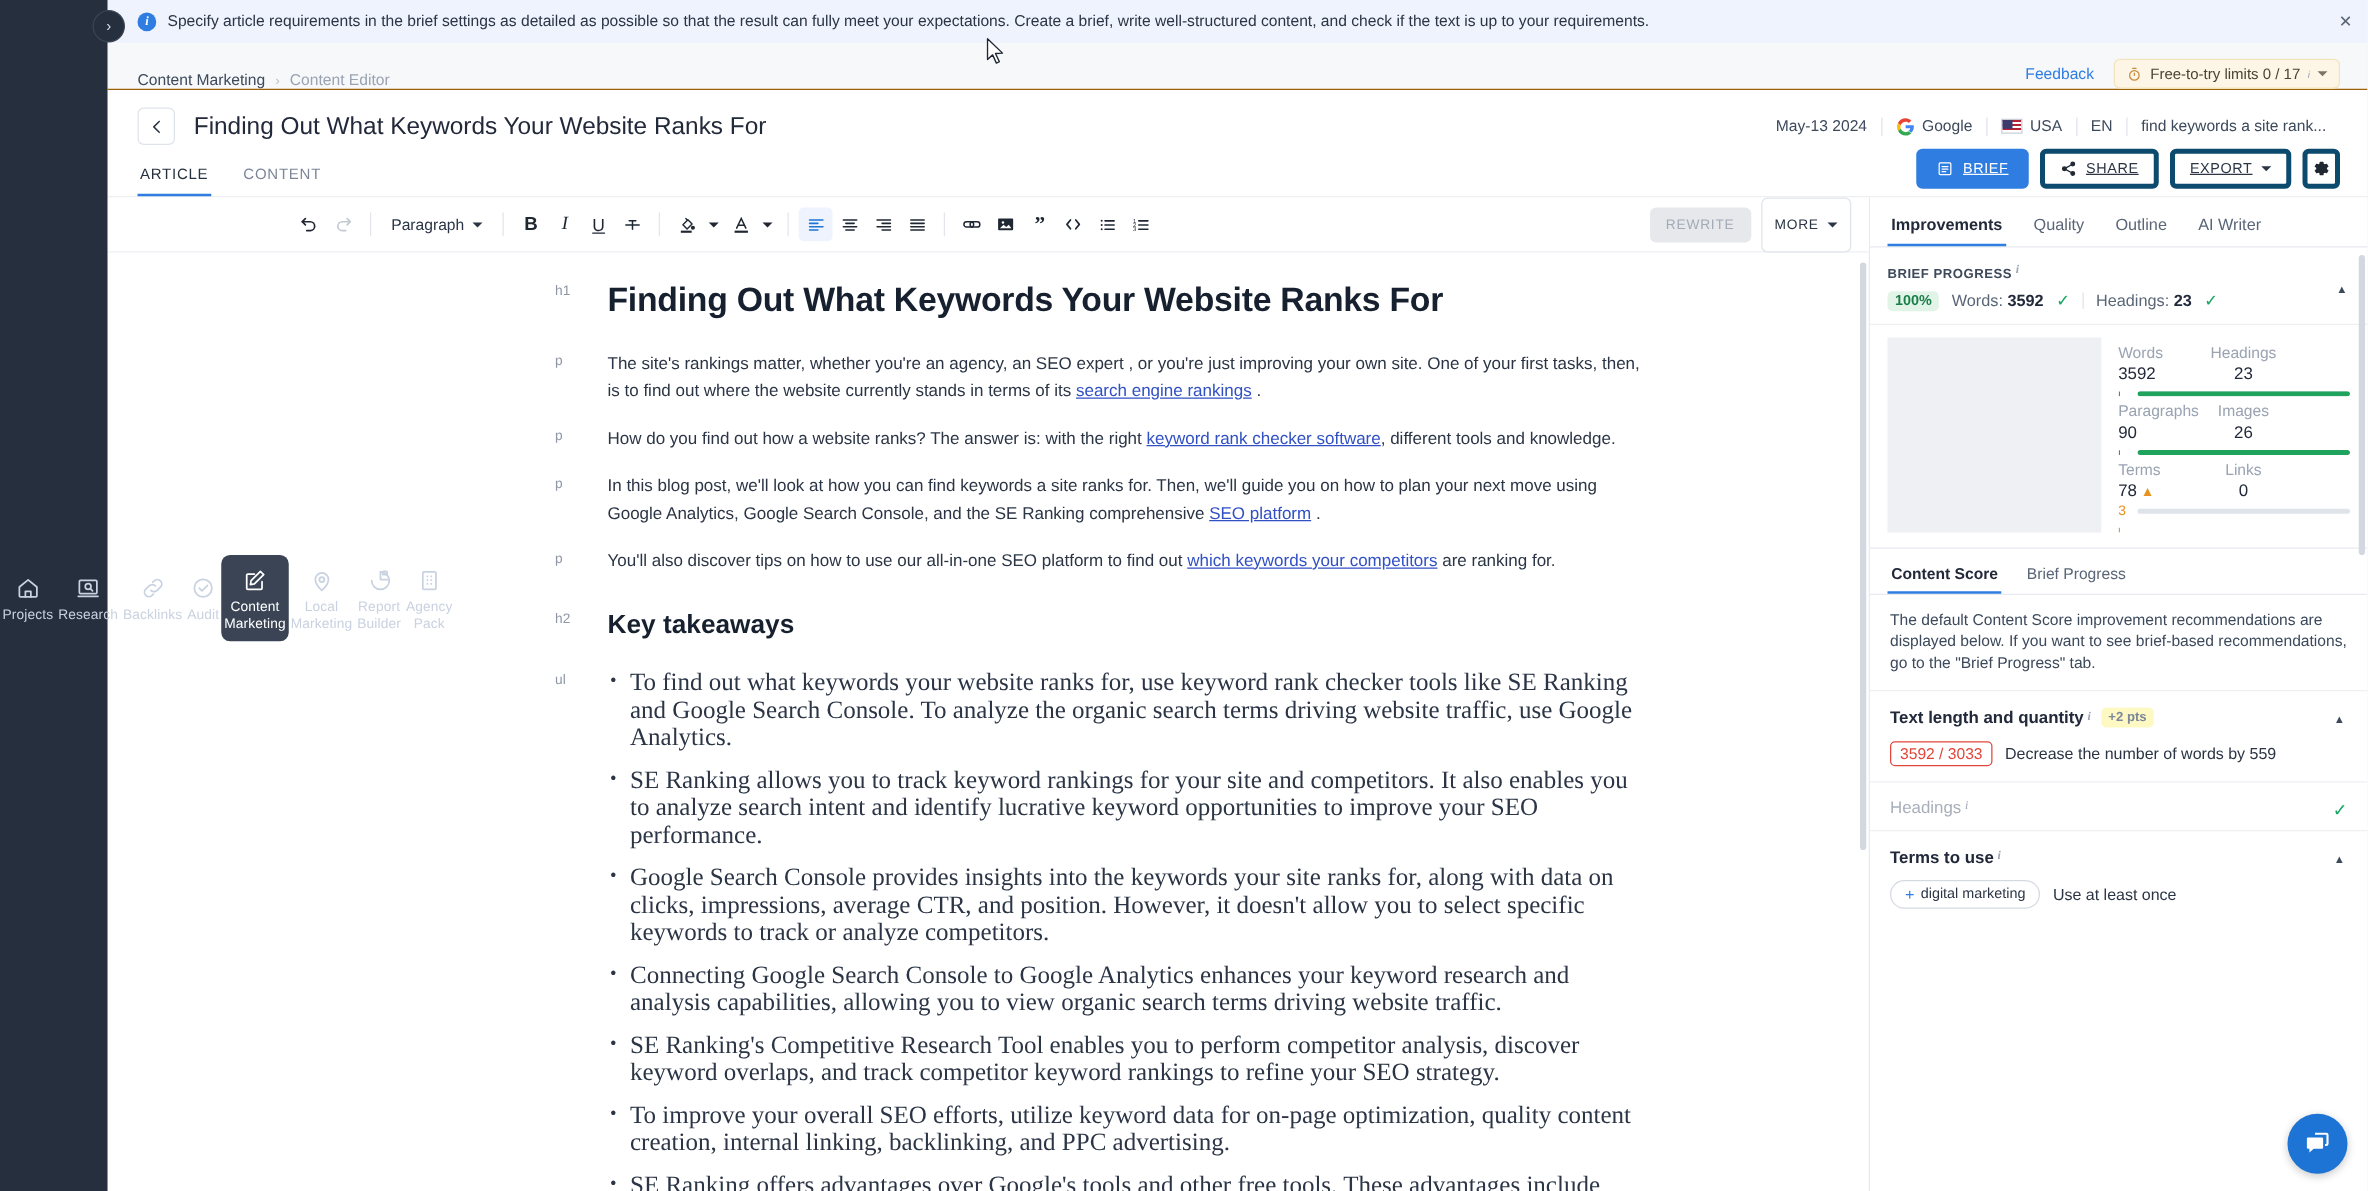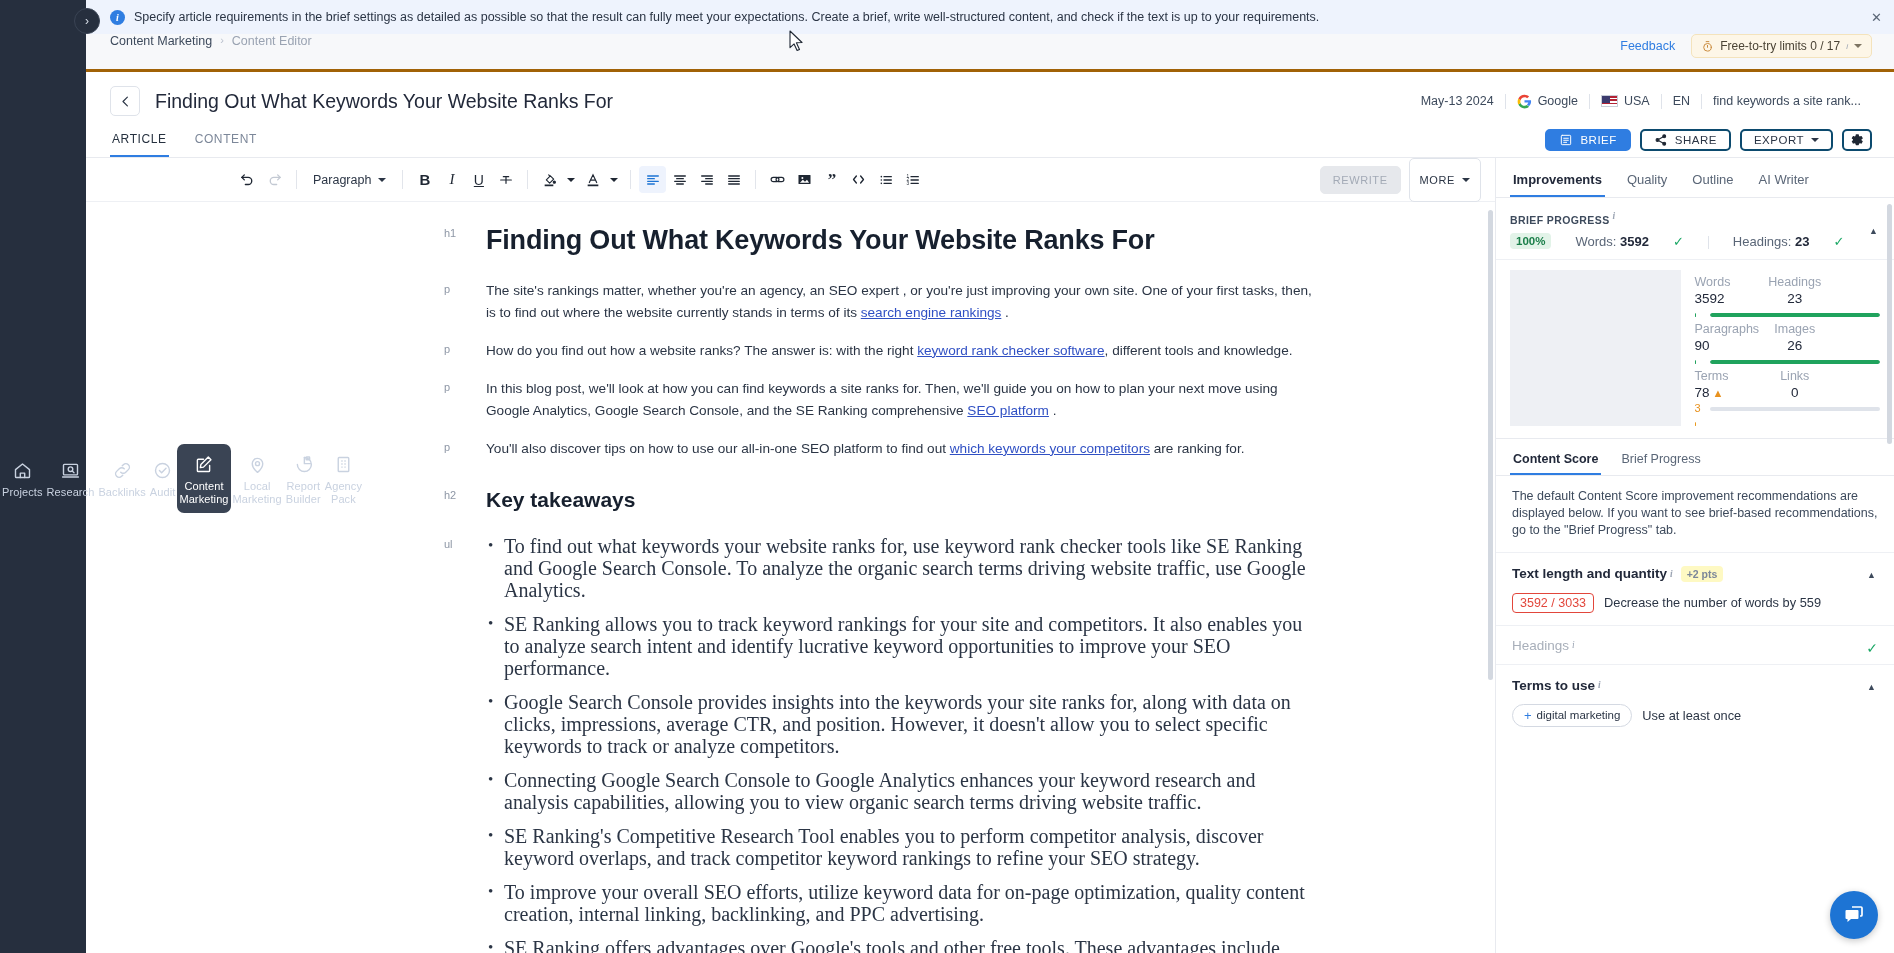--- a/index.html
+++ b/index.html
@@ -52,22 +52,22 @@
   }
   .banner-text { font-size: 12.5px; color: #2b3545; white-space: nowrap; }
   .banner-close {
     position: absolute; right: 12px; top: 50%; transform: translateY(-50%);
     font-size: 13px; color: #5a6677; cursor: pointer; line-height: 1;
   }
 
   
   .crumbbar {
     height: 38px; flex: 0 0 38px; background: #f7f8fa;
-    display: flex; align-items: flex-start; padding: 0 22px 0 24px;
-    border-bottom: 3px solid #a16207;
+    display: flex; align-items: flex-end; padding: 0 22px 0 24px;
+    border-bottom: 1px solid #a16207;
   }
   .crumb { font-size: 12.5px; color: #3d4a5c; cursor: pointer; }
   .crumb.muted { color: #9aa3b2; cursor: default; }
   .crumb-sep { margin: 0 8px; color: #b9c0cc; font-size: 11px; }
   .crumb-right { margin-left: auto; display: flex; align-items: center; gap: 16px; }
   .feedback { font-size: 12.5px; color: #2f7de1; cursor: pointer; }
   .limits {
     display: flex; align-items: center; gap: 6px; background: #fdf6e7;
     border: 1px solid #f4e3bc; border-radius: 5px; padding: 4px 9px;
     font-size: 12px; color: #4a4335; cursor: pointer;
@@ -107,23 +107,23 @@
     padding: 0 22px 0 24px; flex: 0 0 auto; height: 42px;
     border-bottom: 1px solid #e8eaef;
   }
   .tab {
     font-size: 12px; letter-spacing: .6px; color: #7c8799; padding: 0 2px 9px;
     margin-right: 24px; cursor: pointer; border-bottom: 2px solid transparent;
   }
   .tab.active { color: #26313f; border-bottom-color: #2f7de1; }
   .actions { margin-left: auto; display: flex; align-items: center; gap: 9px; padding-bottom: 6px; }
   .btn {
-    height: 22px; border-radius: 5px; border: 2px solid #0c4a6e; background: #fff;
+    height: 32px; border-radius: 5px; border: 4px solid #0c4a6e; background: #fff;
     font-size: 11.5px; letter-spacing: .5px; color: #2b3545; padding: 0 12px;
-    display: flex; align-items: center; gap: 7px; cursor: pointer;
+    display: flex; align-items: center; gap: 7px; cursor: pointer; text-decoration: underline;
   }
   .btn.primary { background: #2f7de1; border-color: #2f7de1; color: #fff; }
   .btn.icon-only { padding: 0; width: 30px; justify-content: center; }
 
   
   .split { flex: 1; display: flex; min-height: 0; background: #fff; }
 
   
   .editorcol {
     flex: 1; min-width: 0; display: flex; flex-direction: column;
@@ -205,21 +205,21 @@
     content: ""; position: absolute; inset: 3.5px; border-radius: 50%; background: #fbf87f;
   }
   .ring span { position: relative; z-index: 2; font-size: 12px; font-weight: bold; color: #1f2733; }
   .score-cap { font-size: 10.5px; font-weight: bold; letter-spacing: .4px; color: #3d4a5c; }
   .score-sub { font-size: 12.5px; color: #5a6677; margin-top: 3px; }
   .score-sub b { color: #22293a; }
   .inf { font-size: 9.5px; font-style: italic; color: #9aa3b2; vertical-align: super; margin-left: 3px; font-family: "Liberation Serif", serif; cursor: pointer; }
 
   .bp { padding: 13px 14px 10px; position: relative; }
   .bp-cap { font-size: 10.5px; font-weight: bold; letter-spacing: .4px; color: #3d4a5c; }
-  .bp-row { display: flex; align-items: flex-end; gap: 24px; margin-top: 7px; font-size: 13px; color: #5a6677; }
+  .bp-row { display: flex; align-items: center; gap: 10px; margin-top: 7px; font-size: 13px; color: #5a6677; }
   .pill-100 { background: #e2f3e8; color: #1a7e49; font-size: 11.5px; font-weight: bold; border-radius: 4px; padding: 2px 6px; }
   .bp-row b { color: #22293a; }
   .chk { color: #1aa765; font-size: 13px; }
   .vsep { width: 1px; height: 13px; background: #dfe3ea; }
   .collapse { position: absolute; right: 16px; top: 28px; cursor: pointer; color: #3d4a5c; font-size: 9px; }
 
   .metrics { border-top: 1px solid #eef0f4; padding: 10px 14px 12px; display: grid; grid-template-columns: 1fr 1px 1fr; gap: 0 14px; }
   .m-divider { background: #eef0f4; grid-row: 1 / span 3; }
   .m-cell { text-align: center; padding: 5px 0 0; }
   .m-label { font-size: 12.5px; color: #9aa3b2; }

